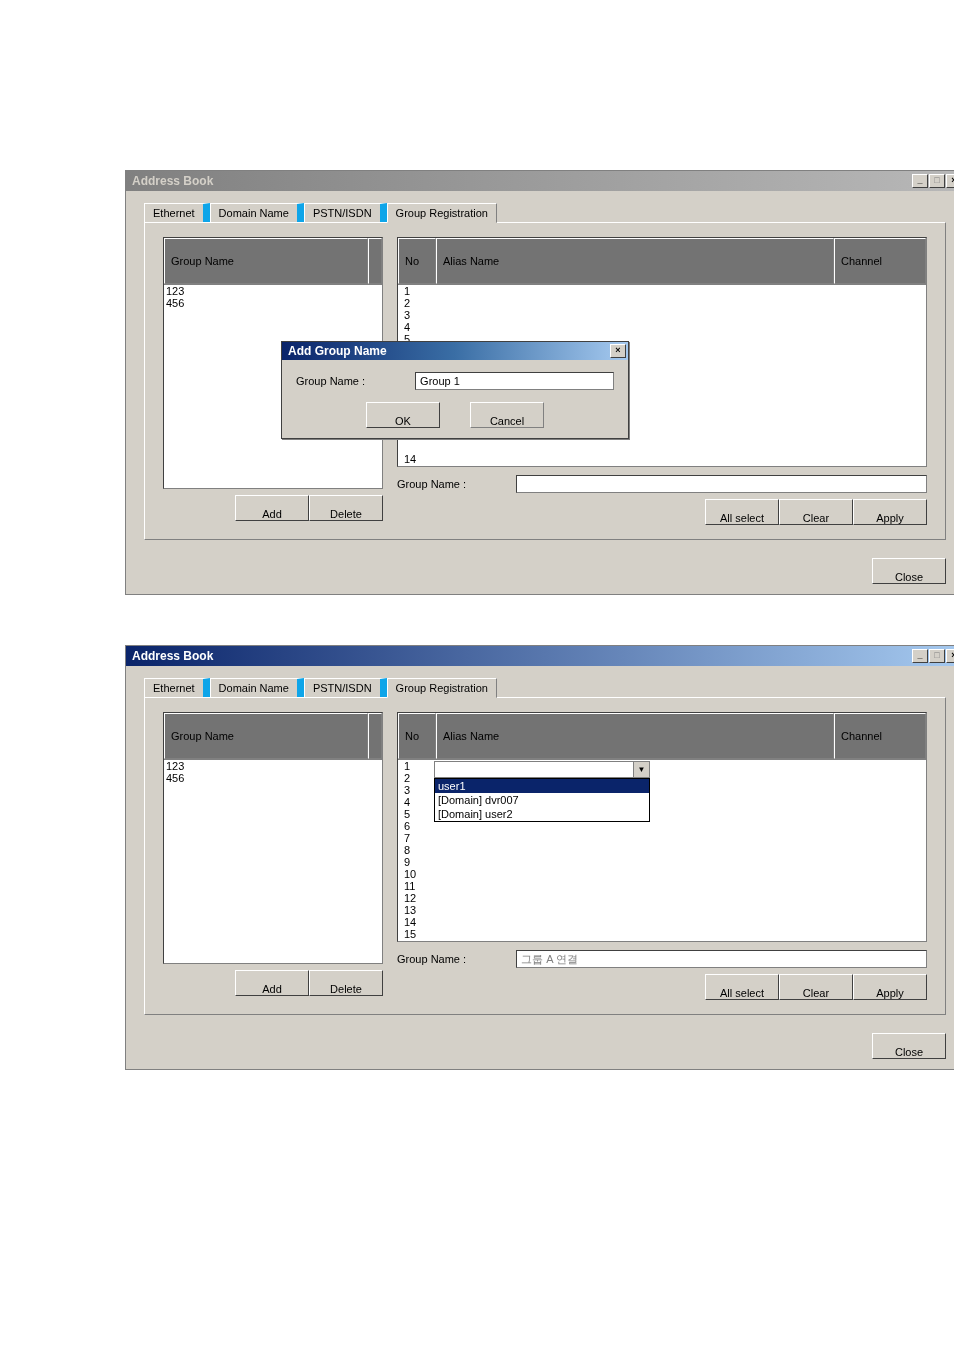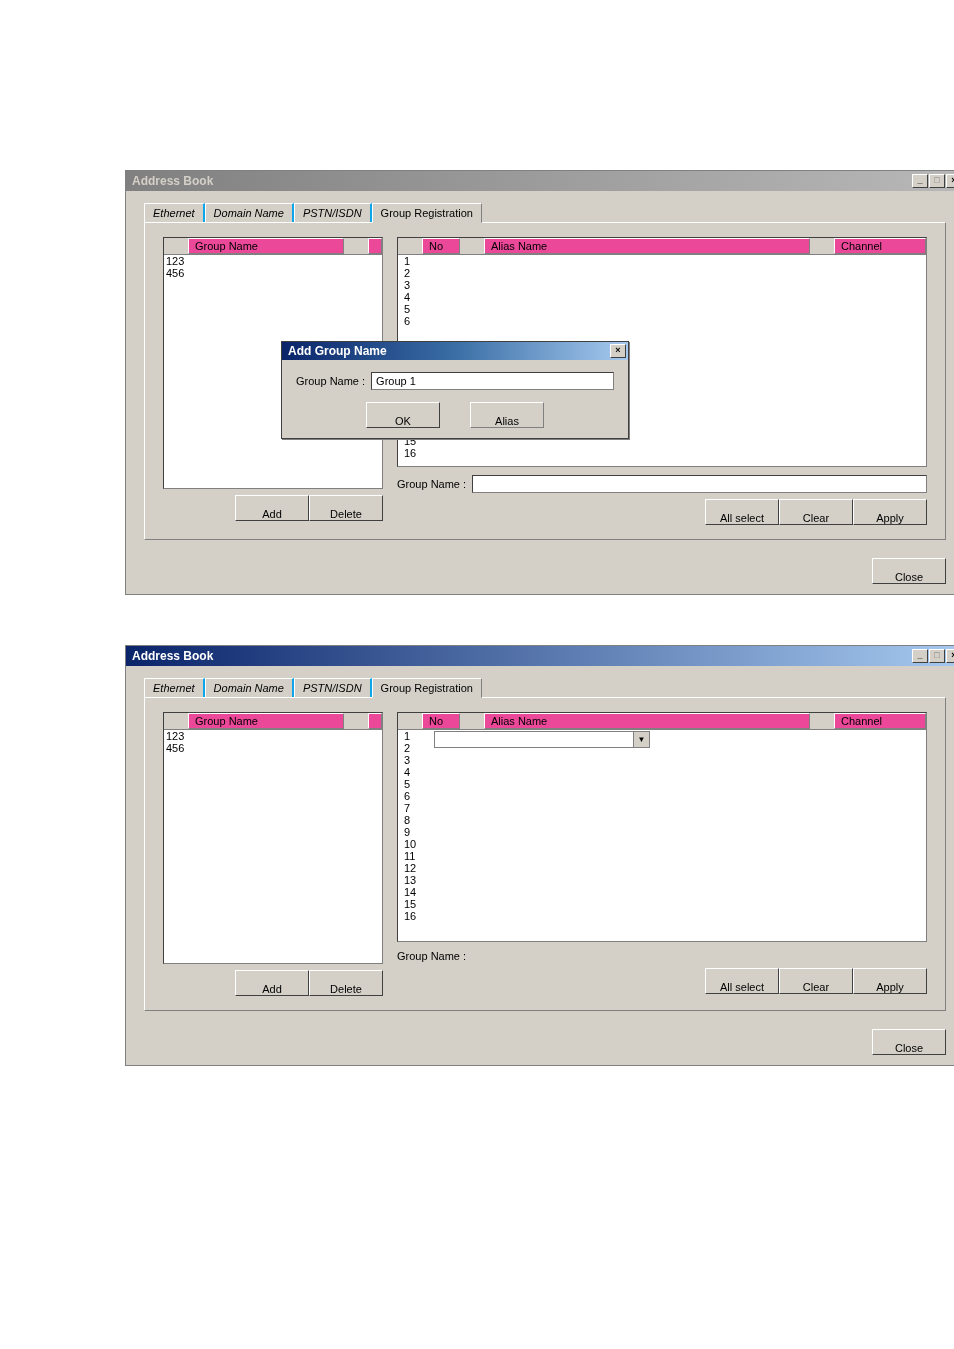--- a/index.html
+++ b/index.html
@@ -68,21 +68,21 @@
   .tab {
     padding: 3px 8px 3px 8px;
     background: #d4d0c8;
     border: 1px solid #808080;
     border-bottom: none;
     border-top: 1px solid #fff;
     border-left: 1px solid #fff;
     margin-right: 0px;
     font-size: 11px;
   }
-  .tab.sep { border-right: 2px solid #0ea5e9; font-style: italic; }
+  .tab.sep { border-right: 7px solid #0ea5e9; }
   .tab.active {
     border-bottom: 1px solid #d4d0c8;
     position: relative;
     z-index: 2;
   }
   .tabbody {
     border: 1px solid #fff;
     border-right-color: #808080;
     border-bottom-color: #808080;
     padding: 14px 18px 14px 18px;
@@ -106,23 +106,22 @@
   .listbox .header {
     background: #d4d0c8;
     border-bottom: 1px solid #808080;
     display: flex;
   }
   .listbox .header .hcell {
     border-right: 1px solid #808080;
     border-bottom: 1px solid #808080;
     border-top: 1px solid #fff;
     border-left: 1px solid #fff;
-    padding: 1px 6px;
-    background: #ec4899;
-    margin-left: 24px;
+    padding: 16px 6px;
+    background: #737373;
   }
   .listbox .rows { padding: 0 2px; line-height: 12px; font-size:11px;}
   .listbox.alias .rows { display:flex; flex-direction:column; }
   .aliasrow { display:flex; }
   .aliasrow .no { width: 34px; padding-left:4px; }
 
   .btnrow { display: flex; justify-content: flex-end; margin-top: 6px; }
   .winbutton {
     min-width: 74px;
     height: 22px;
@@ -138,20 +137,21 @@
   .fieldrow label { font-size:11px;}
   .textinput {
     flex:1;
     height: 18px;
     border: 1px solid #808080;
     border-top-color:#404040;
     border-left-color:#404040;
     background:#fff;
     padding: 1px 4px;
     font-size:11px;
+    margin-left:44px;
   }
   .textinput.grey { color:#808080; }
 
   .closerow { padding: 8px 18px 10px 0; display:flex; justify-content:flex-end;}
 
   
   .modal {
     position: absolute;
     left: 155px;
     top: 170px;
@@ -299,21 +299,21 @@
         <div class="winbtn">×</div>
       </div>
     </div>
     <div class="mbody">
       <div class="fieldrow" style="margin-top:0">
         <label>Group Name :</label>
         <input class="textinput" value="Group 1" style="">
       </div>
       <div class="btnrow" style="justify-content:center; gap:30px; margin-top:12px;">
         <button class="winbutton">OK</button>
-        <button class="winbutton" style="border:1px solid #808080; border-top-color:#fff; border-left-color:#fff">Alias</button>
+        <button class="winbutton" style="border:1px solid #808080; border-top-color:#fff; border-left-color:#fff">Cancel</button>
       </div>
     </div>
   </div>
 </div>
 
 <div class="window">
   <div class="titlebar active">
     <span>Address Book</span>
     <div class="winbtns">
       <div class="winbtn">_</div>
@@ -403,24 +403,30 @@
                   <span class="no">15</span>
                 </div>
               <div class="aliasrow">
                   <span class="no">16</span>
                 </div>
 
               <div class="combo">
                 <span class="txt"></span>
                 <span class="drop">▼</span>
               </div>
+              <div class="droplist">
+                <div class="opt sel">user1</div>
+                <div class="opt">[Domain] dvr007</div>
+                <div class="opt">[Domain] user2</div>
+              </div>
             </div>
           </div>
           <div class="fieldrow">
             <label>Group Name :</label>
+            <input class="textinput grey" value="그룹 A 연결" style="">
           </div>
           <div class="btnrow">
             <button class="winbutton">All select</button>
             <button class="winbutton">Clear</button>
             <button class="winbutton">Apply</button>
           </div>
         </div>
       </div>
     </div>
   </div>

